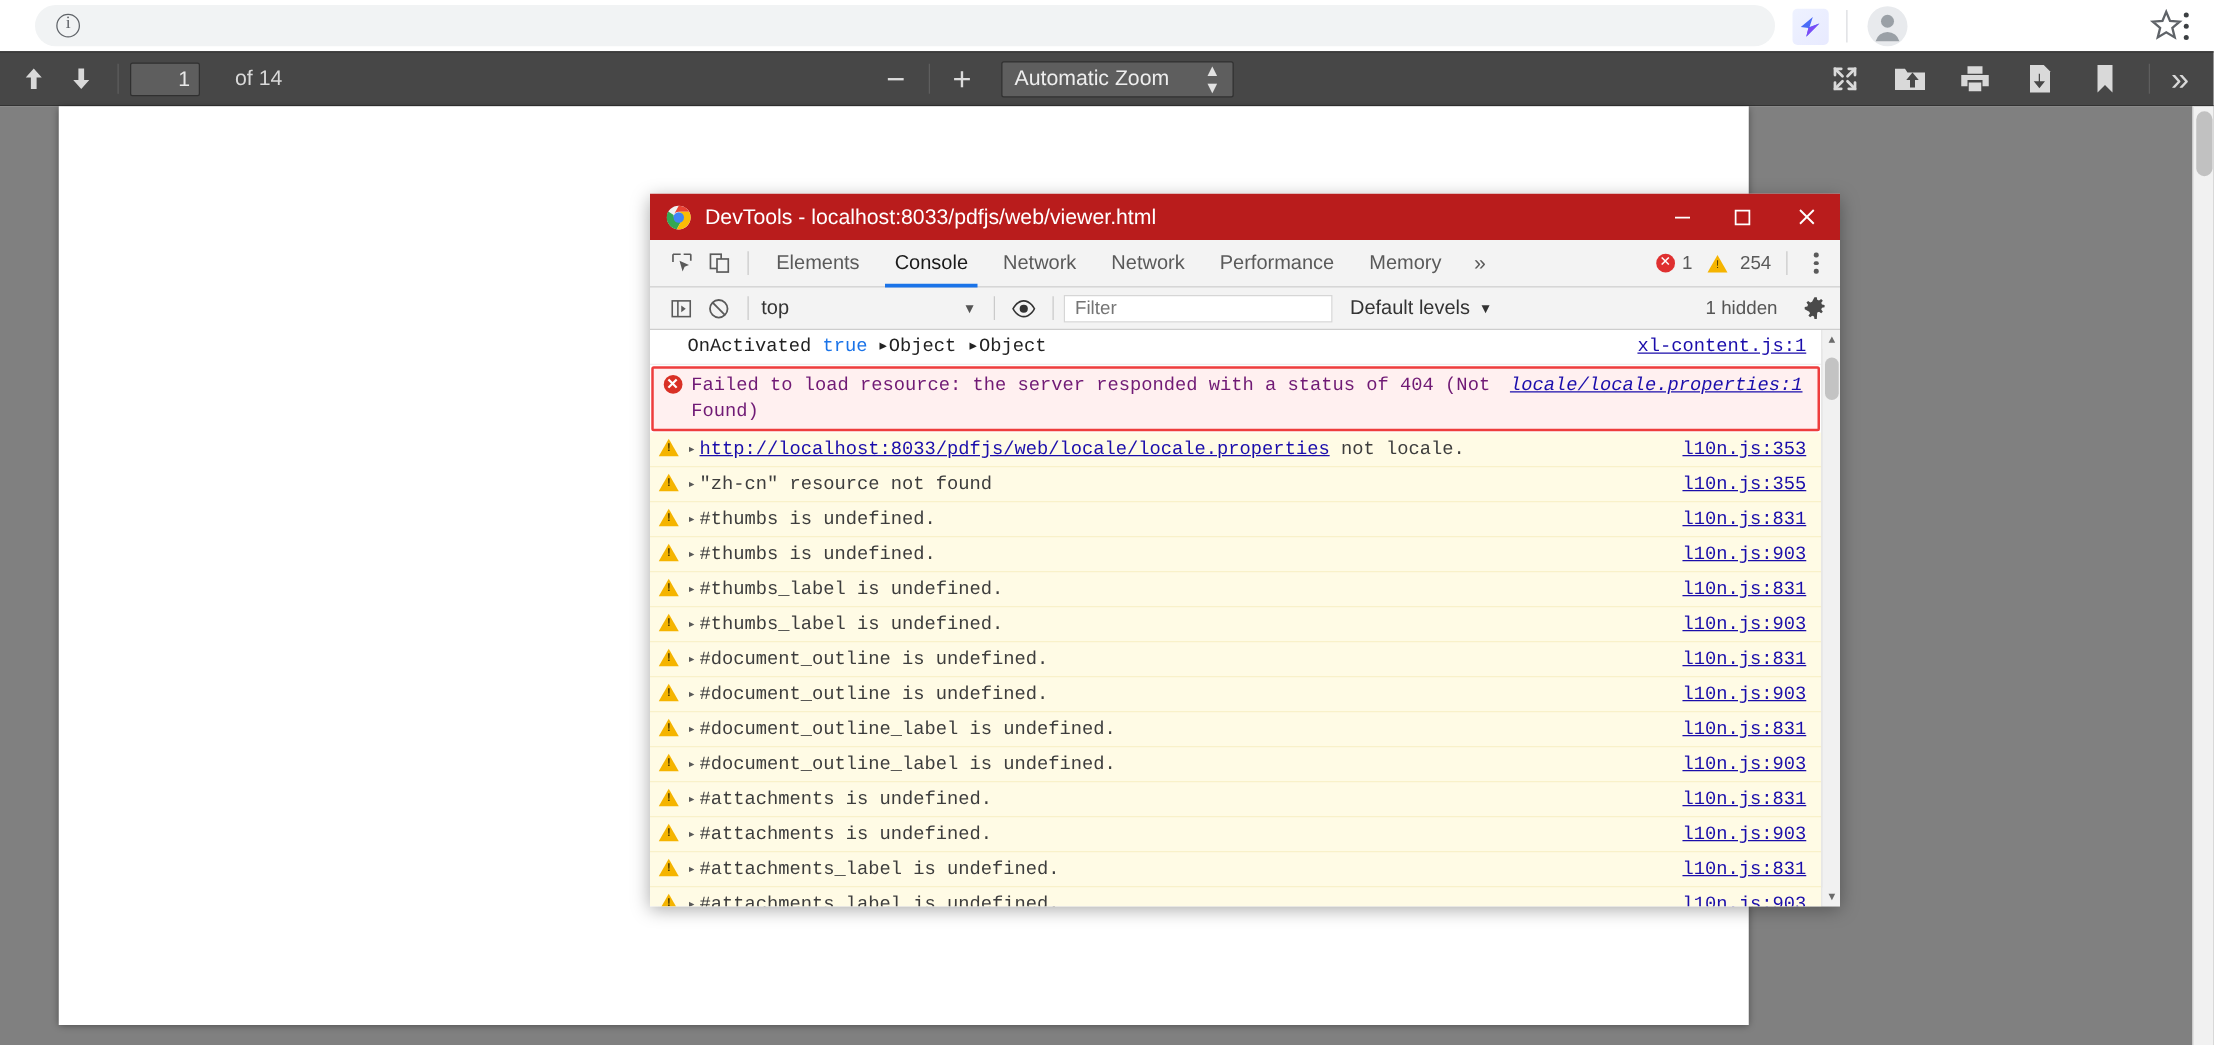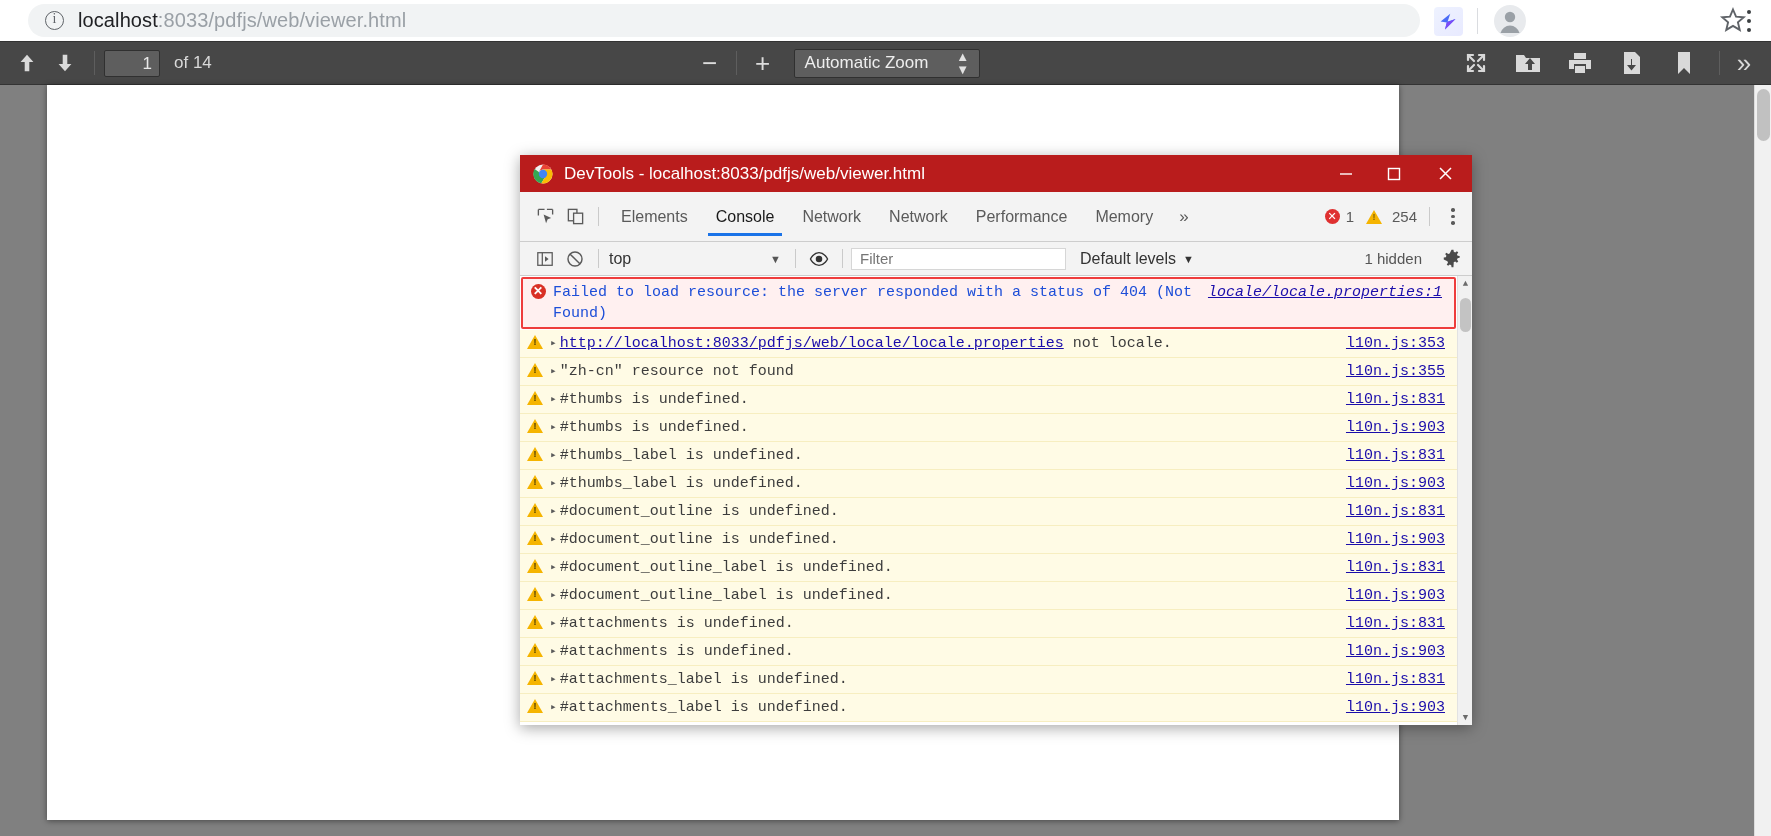--- a/index.html
+++ b/index.html
@@ -66,21 +66,21 @@
   .tb-icon {
     width: 30px; height: 30px; display: flex; align-items: center; justify-content: center;
     color: #d9d9d9; flex: 0 0 auto;
   }
   .tb-sep { width: 1px; height: 24px; background: #5e5e5e; margin: 0 9px; flex:0 0 auto; }
   .page-input {
     width: 56px; height: 27px; background: #5e5e5e; border: 1px solid #303030;
     border-radius: 2px; color: #e8e8e8; font-size: 17px; text-align: right;
     padding-right: 7px; line-height: 25px; font-family: "Liberation Sans", sans-serif;
   }
-  .page-total { color: #d9d9d9; font-size: 17px; margin-left: 14px; }
+  .page-total { color: #d9d9d9; font-size: 17px; margin-left: 28px; }
   .zoom-btn { font-size: 26px; color: #dcdcdc; width: 34px; text-align: center; line-height: 1; }
   .zoom-select {
     height: 29px; background: #5e5e5e; border: 1px solid #303030; border-radius: 2px;
     color: #eeeeee; font-size: 17px; padding: 0 10px; display: flex; align-items: center;
     gap: 28px; min-width: 166px; justify-content: space-between;
   }
   .spinner-glyph { font-size: 13px; line-height: 1; color: #e2e2e2; }
 
   
   .pdf-viewport {
@@ -133,21 +133,21 @@
     color: #ffffff; font-size: 17px; margin-left: 11px; white-space: nowrap;
   }
   .dt-winctrls { margin-left: auto; display: flex; height: 37px; }
   .dt-winbtn {
     width: 48px; height: 37px; display: flex; align-items: center; justify-content: center;
     color: #ffffff;
   }
   .dt-winbtn.close-btn { width: 54px; }
 
   .dt-tabbar {
-    height: 50px; background: #f3f3f3; border-bottom: 1px solid #cdcdcd;
+    height: 38px; background: #f3f3f3; border-bottom: 1px solid #cdcdcd;
     display: flex; align-items: center; flex: 0 0 auto; position: relative;
   }
   .dt-tool-icon {
     width: 30px; height: 30px; display: flex; align-items: center; justify-content: center;
     color: #5a5a5a; flex: 0 0 auto;
   }
   .dt-tool-icon:first-child { margin-left: 10px; }
   .dt-vsep { width: 1px; height: 19px; background: #cacaca; margin: 0 8px; flex: 0 0 auto; }
   .dt-tab {
     height: 38px; line-height: 38px; padding: 0 14px; font-size: 16px;
@@ -231,21 +231,21 @@
     width: 0; height: 0; border-left: 8px solid transparent; border-right: 8px solid transparent;
     border-bottom: 14px solid #f5b400; position: relative;
   }
   .ico-warn::after {
     content: "!"; position: absolute; left: -2px; top: 2px; width: 4px;
     font-size: 9px; color: #4a3a00; line-height: 11px; text-align: center;
     font-family: "Liberation Sans", sans-serif; font-weight: bold;
   }
   .log-arrow { color: #5a5a5a; font-size: 11px; margin-right: 3px; flex: 0 0 auto; padding-top: 3px; }
   .log-msg { flex: 1 1 auto; line-height: 21px; color: #222; padding-right: 10px; word-break: break-word; }
-  .log-msg.err-text { color: #1d4ed8; }
+  .log-msg.err-text { color: #701a75; }
   .log-msg.warn-text { color: #3d3d3d; }
   .log-msg a { color: #1a0dab; text-decoration: underline; }
   .log-msg .kw-true { color: #1a73e8; }
   .log-src {
     flex: 0 0 auto; color: #1a0dab; text-decoration: underline; font-size: 15px;
     padding-right: 12px; line-height: 21px; white-space: nowrap;
   }
   .log-src.err-src { color: #1a0dab; font-style: italic; }
   .console-scrollbar {
     position: absolute; right: 0; top: 0; width: 15px; bottom: 0;
@@ -264,21 +264,20 @@
   .scroll-arrow.down { bottom: 0; }
 </style>
 </head>
 <body>
 
 <div class="root">
 
   <div class="browser-bar">
     <div class="omnibox">
       <span class="omnibox-info"></span>
-      <span class="omnibox-url"><b>localhost</b><span>:8033/pdfjs/web/viewer.html</span></span>
     </div>
     <span class="star-icon">
       <svg width="28" height="28" viewBox="0 0 24 24" fill="none" stroke="#5f6368" stroke-width="1.6">
         <polygon points="12,3 14.6,9.2 21.2,9.7 16.2,14 17.8,20.5 12,17 6.2,20.5 7.8,14 2.8,9.7 9.4,9.2"></polygon>
       </svg>
     </span>
     <span class="chrome-ext">
       <svg width="21" height="21" viewBox="0 0 24 24">
         <path d="M3 12 L14 3 L11 12 L20 9 L8 21 L10 13 Z" fill="#4a6cf7"></path>
         <path d="M8 21 L10 13 L20 9 Z" fill="#7d4af7"></path>
@@ -489,20 +488,25 @@
         <svg width="19" height="19" viewBox="0 0 20 20" fill="#4a4a4a">
           <path d="M10 6.4 A3.6 3.6 0 1 0 10 13.6 A3.6 3.6 0 1 0 10 6.4 Z M10 8.2 A1.8 1.8 0 1 1 10 11.8 A1.8 1.8 0 1 1 10 8.2 Z"></path>
           <path d="M9 .8 h2 l.35 2.2 1.5 .62 1.8-1.35 1.42 1.42-1.35 1.8 .62 1.5 2.2 .35v2l-2.2 .35-.62 1.5 1.35 1.8-1.42 1.42-1.8-1.35-1.5 .62L11 19.2h-2l-.35-2.2-1.5-.62-1.8 1.35-1.42-1.42 1.35-1.8-.62-1.5L.8 11V9l2.2-.35 .62-1.5-1.35-1.8 1.42-1.42 1.8 1.35 1.5-.62z"></path>
         </svg>
       </span>
     </div>
 
     <div class="dt-console">
       <div class="log-scroll">
 
+        <div class="log-row info">
+          <span class="log-icon"></span>
+          <span class="log-msg"><span>OnActivated </span><span class="kw-true">true</span><span style="margin-left:8px;">▸Object ▸Object</span></span>
+          <span class="log-src">xl-content.js:1</span>
+        </div>
 
         <div class="log-row error-highlight">
           <span class="log-icon">
               <span class="ico-err">✕</span>
             </span>
           <span class="log-msg err-text">Failed to load resource: the server responded with a status of 404 (Not Found)</span>
           <span class="log-src err-src">locale/locale.properties:1</span>
         </div>
 
         <div class="log-row warn">

